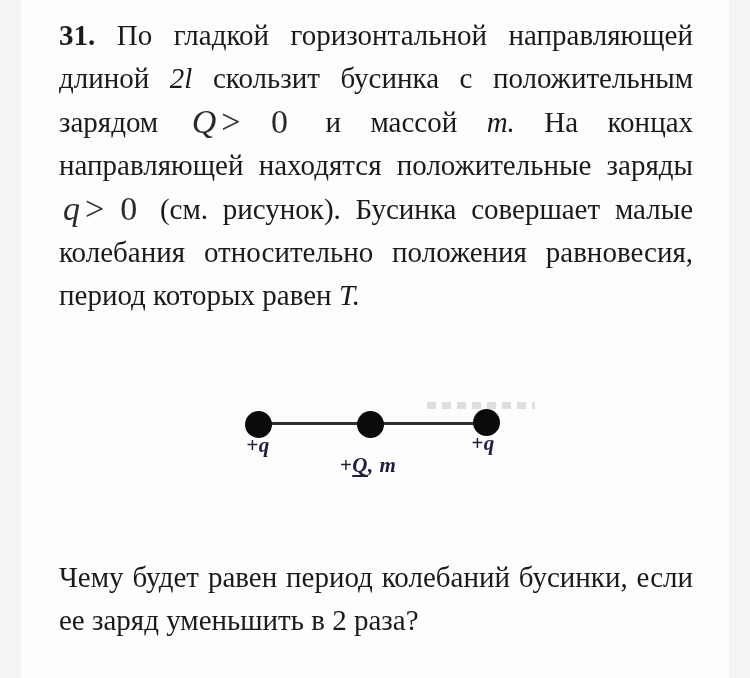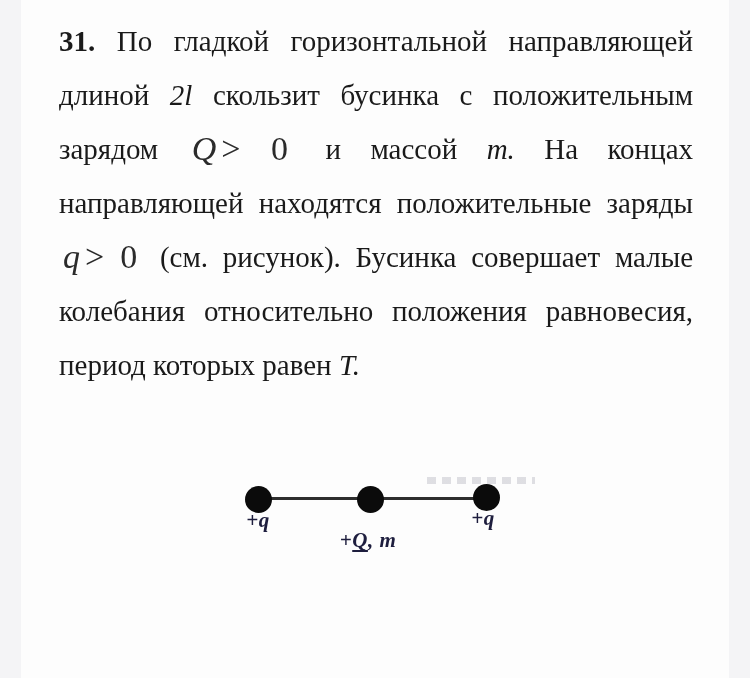--- a/index.html
+++ b/index.html
@@ -12,21 +12,21 @@
   .page {
     width:708px; min-height:678px;
     margin:0 auto;
     background:#fdfdfd;
     position:relative;
     box-sizing:border-box;
   }
   .para {
     font-family:"Liberation Serif", serif;
     font-size:29px;
-    line-height:54px;
+    line-height:43px;
     color:#1a1a1a;
     text-align:justify;
     margin:0;
     padding:14px 36px 0 38px;
   }
   .para .num { font-weight:700; }
   .ivar { font-style:italic; }
   .formula {
     font-size:34px;
     white-space:nowrap;
@@ -108,14 +108,15 @@
     <div class="wm"></div>
     <div class="rail"></div>
     <div class="bead b-left"></div>
     <div class="bead b-mid"></div>
     <div class="bead b-right"></div>
     <div class="flabel l-left">+q</div>
     <div class="flabel l-mid"><span>+</span><span class="u">Q</span><span>, m</span></div>
     <div class="flabel l-right">+q</div>
   </div>
 
+  <p class="para question">Чему будет равен период колебаний бусинки, если ее заряд уменьшить в 2 раза?</p>
 
 </div>
 
 </body></html>

